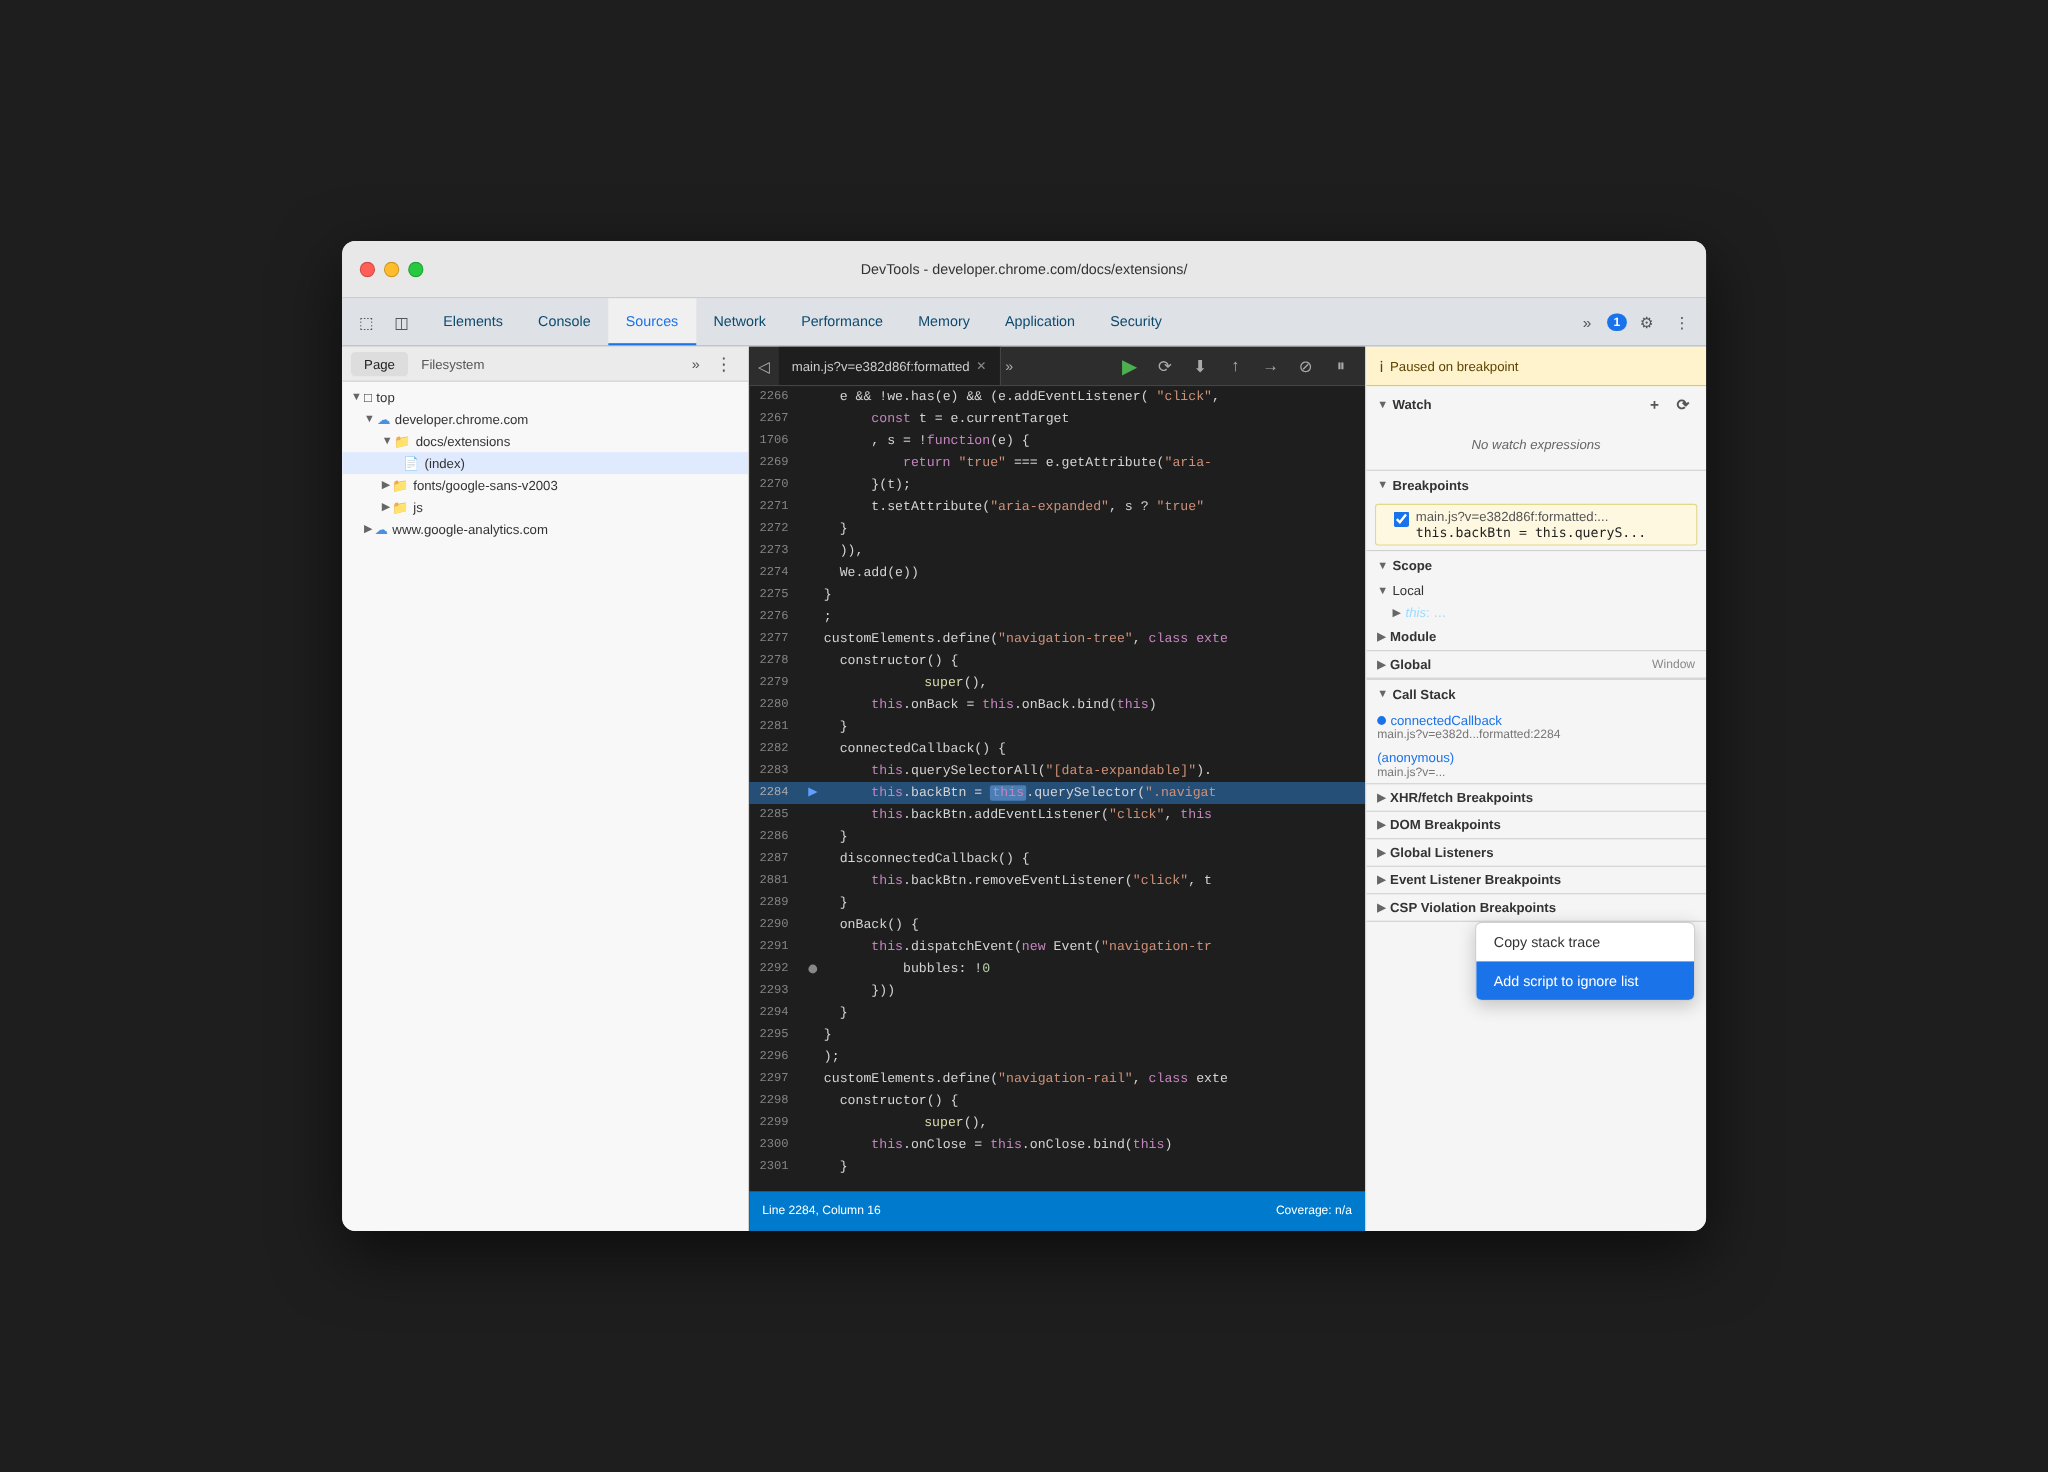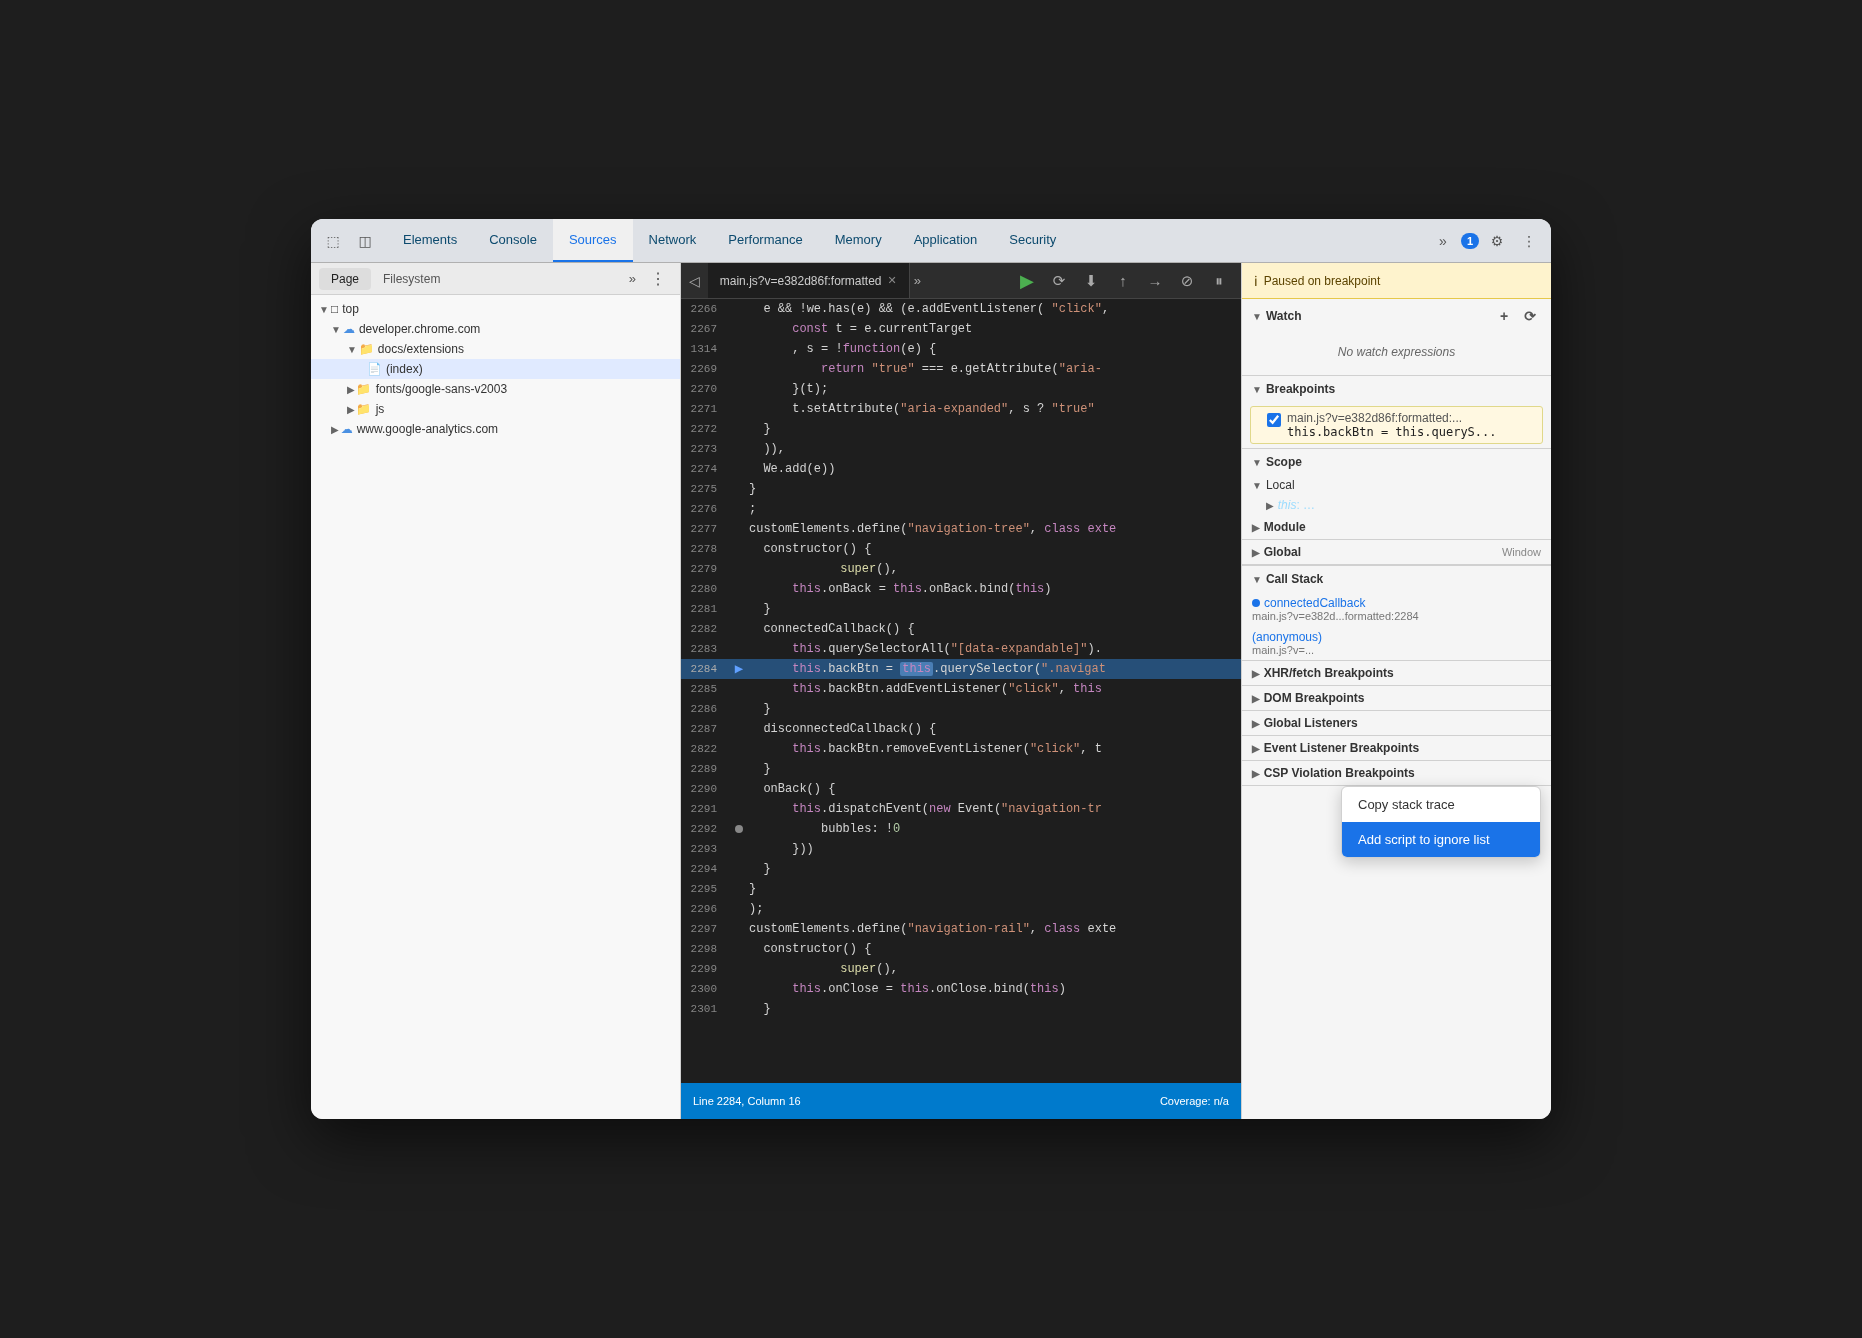--- a/index.html
+++ b/index.html
@@ -391,20 +391,28 @@
     .right-scroll {
       flex: 1;
       overflow-y: auto;
     }
   </style>
 </head>
 <body>
 
 <div class="window">
 
+  <div class="titlebar">
+    <div class="traffic-lights">
+      <div class="traffic-light tl-red"></div>
+      <div class="traffic-light tl-yellow"></div>
+      <div class="traffic-light tl-green"></div>
+    </div>
+    <div class="titlebar-title">DevTools - developer.chrome.com/docs/extensions/</div>
+  </div>
 
   <div class="tabbar">
     <div class="tabbar-left">
       <div class="tabbar-icon">⬚</div>
       <div class="tabbar-icon">◫</div>
     </div>
     <div class="tabs">
       <div class="tab">Elements</div>
       <div class="tab">Console</div>
       <div class="tab active">Sources</div>
@@ -503,21 +511,21 @@
             <span class="line-num">2266</span>
             <span class="line-gutter"></span>
             <span class="code-content">  e <span class="op">&amp;&amp;</span> <span class="op">!</span>we.has(e) <span class="op">&amp;&amp;</span> (e.addEventListener( <span class="str">"click"</span>,</span>
           </div>
           <div class="code-line">
             <span class="line-num">2267</span>
             <span class="line-gutter"></span>
             <span class="code-content">      <span class="kw">const</span> t <span class="op">=</span> e.currentTarget</span>
           </div>
           <div class="code-line">
-            <span class="line-num">1314</span>
+            <span class="line-num">1706</span>
             <span class="line-gutter"></span>
             <span class="code-content">      , s <span class="op">=</span> <span class="op">!</span><span class="kw">function</span>(e) {</span>
           </div>
           <div class="code-line">
             <span class="line-num">2269</span>
             <span class="line-gutter"></span>
             <span class="code-content">          <span class="kw">return</span> <span class="str">"true"</span> <span class="op">===</span> e.getAttribute(<span class="str">"aria-</span></span>
           </div>
           <div class="code-line">
             <span class="line-num">2270</span>
@@ -606,21 +614,21 @@
             <span class="line-num">2286</span>
             <span class="line-gutter"></span>
             <span class="code-content">  }</span>
           </div>
           <div class="code-line">
             <span class="line-num">2287</span>
             <span class="line-gutter"></span>
             <span class="code-content">  disconnectedCallback() {</span>
           </div>
           <div class="code-line">
-            <span class="line-num">2822</span>
+            <span class="line-num">2881</span>
             <span class="line-gutter"></span>
             <span class="code-content">      <span class="kw">this</span>.backBtn.removeEventListener(<span class="str">"click"</span>, t</span>
           </div>
           <div class="code-line">
             <span class="line-num">2289</span>
             <span class="line-gutter"></span>
             <span class="code-content">  }</span>
           </div>
           <div class="code-line">
             <span class="line-num">2290</span>

